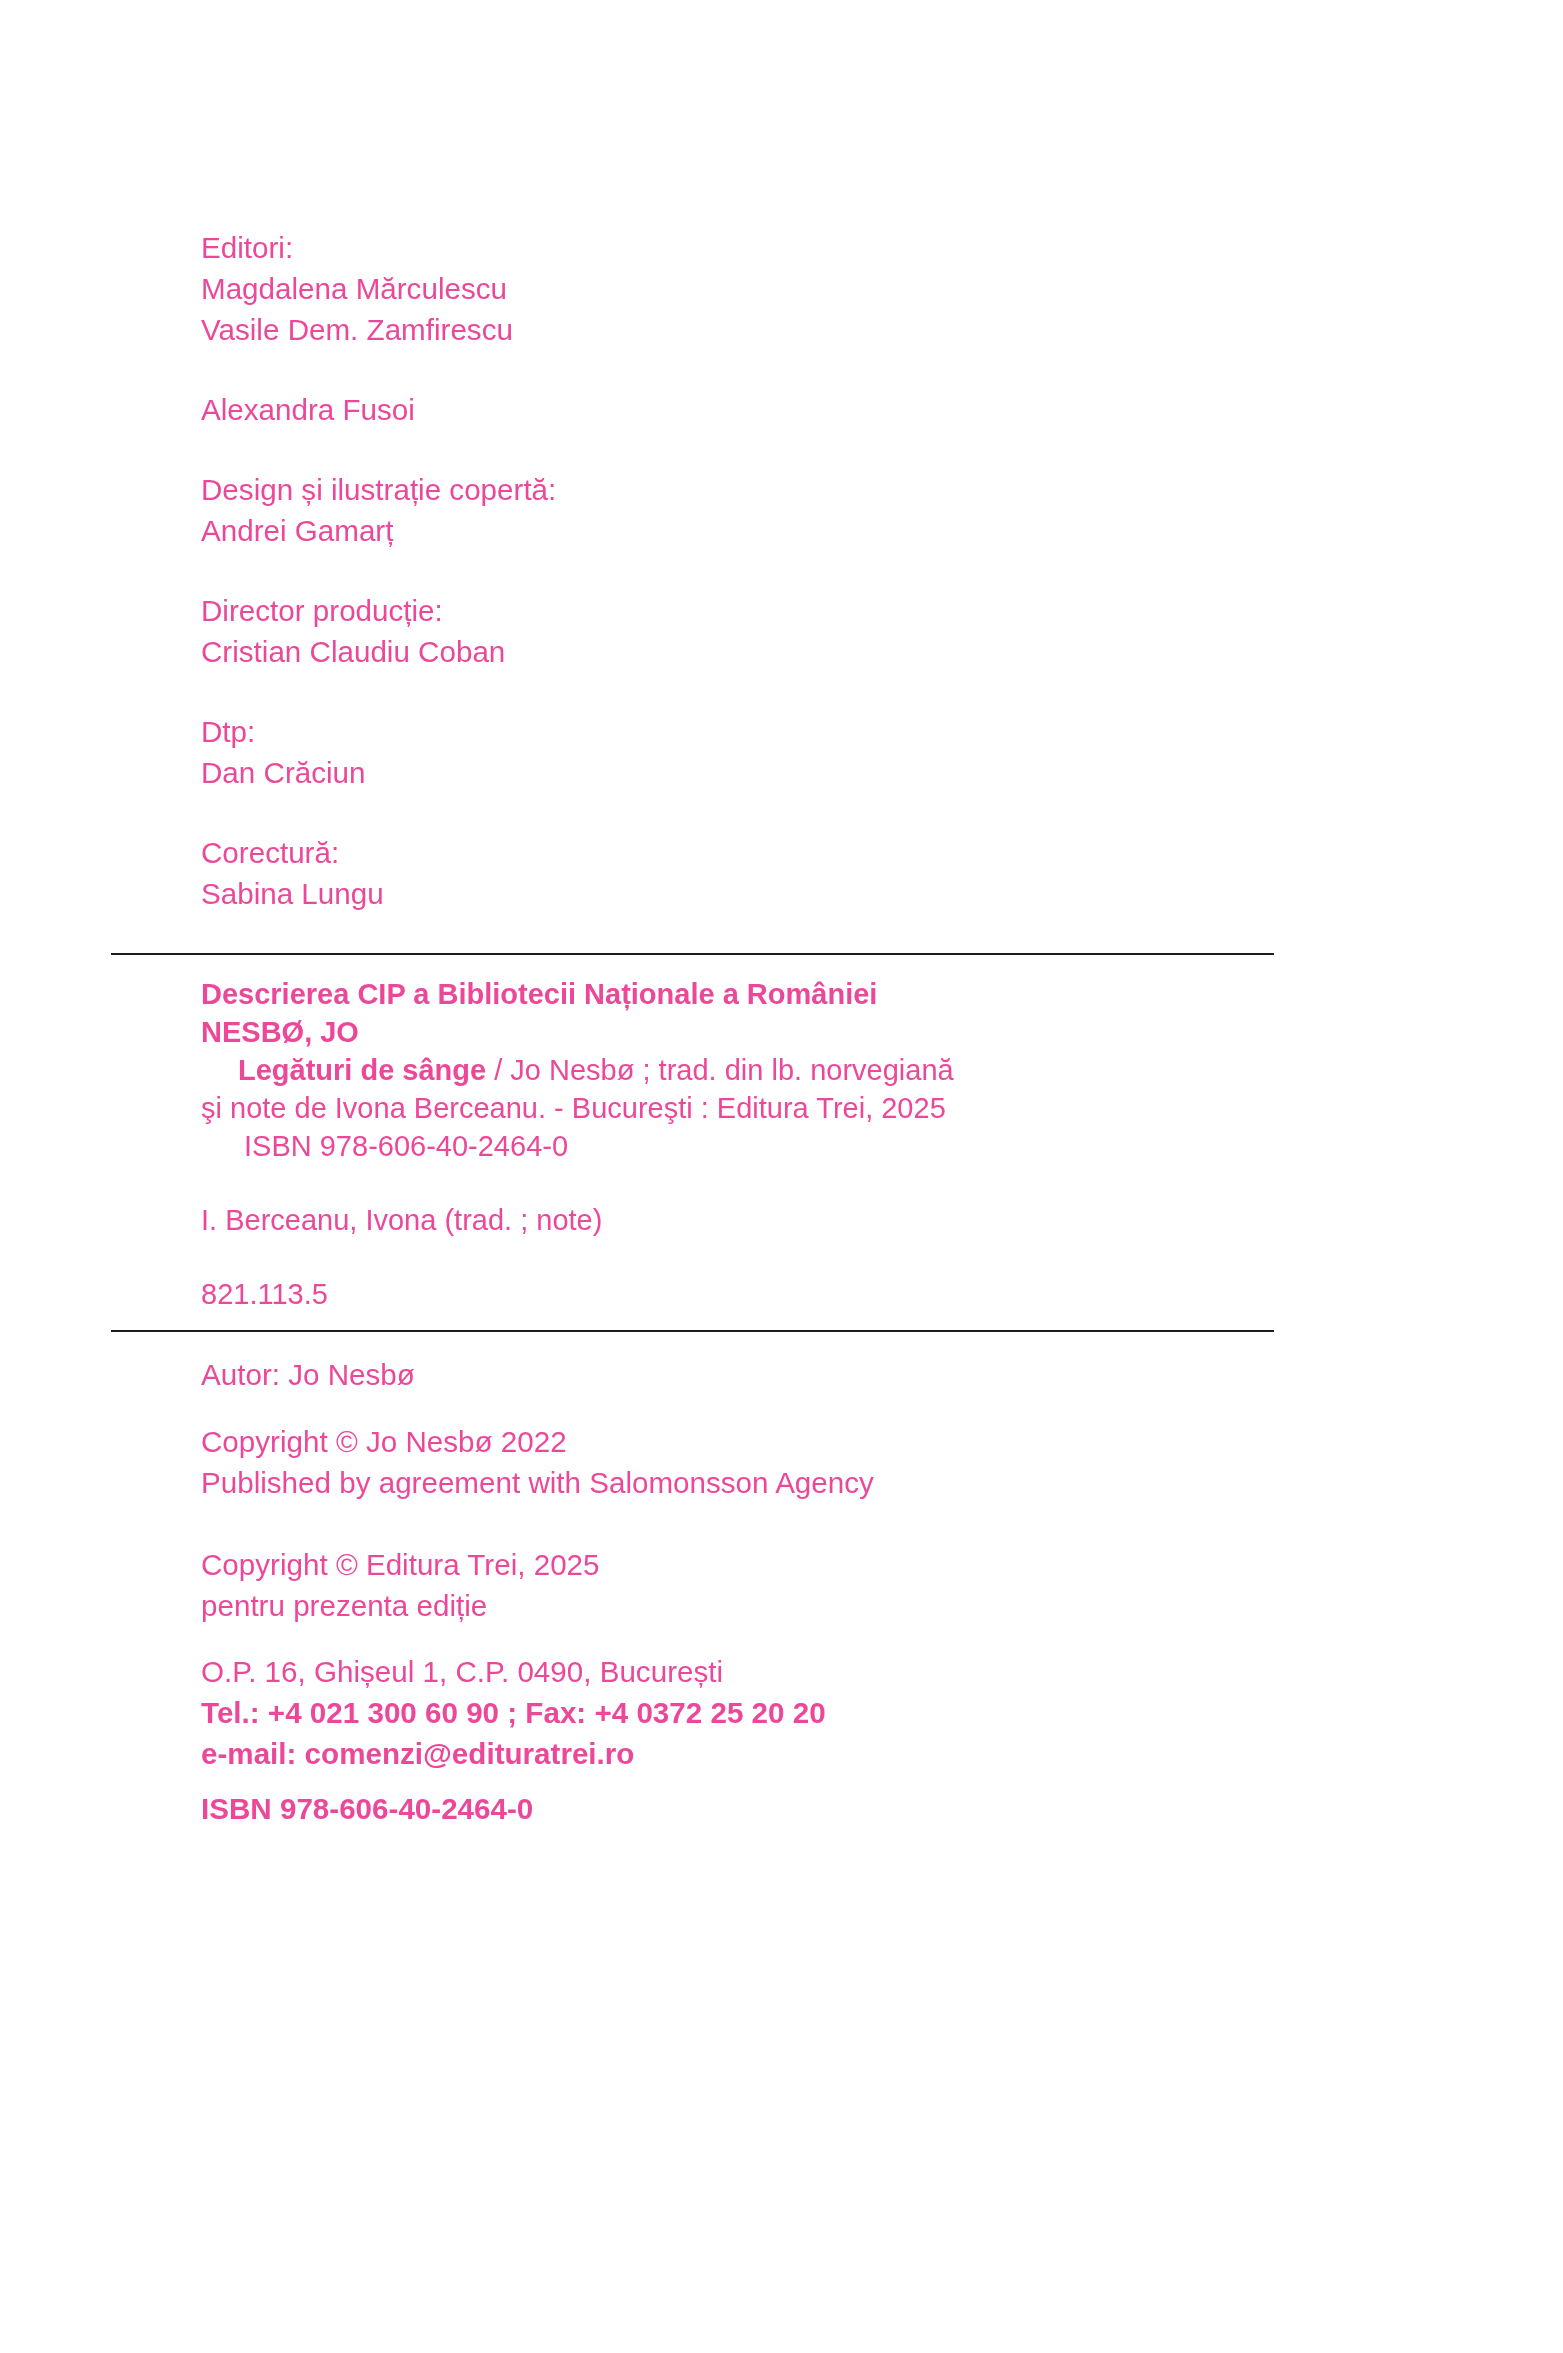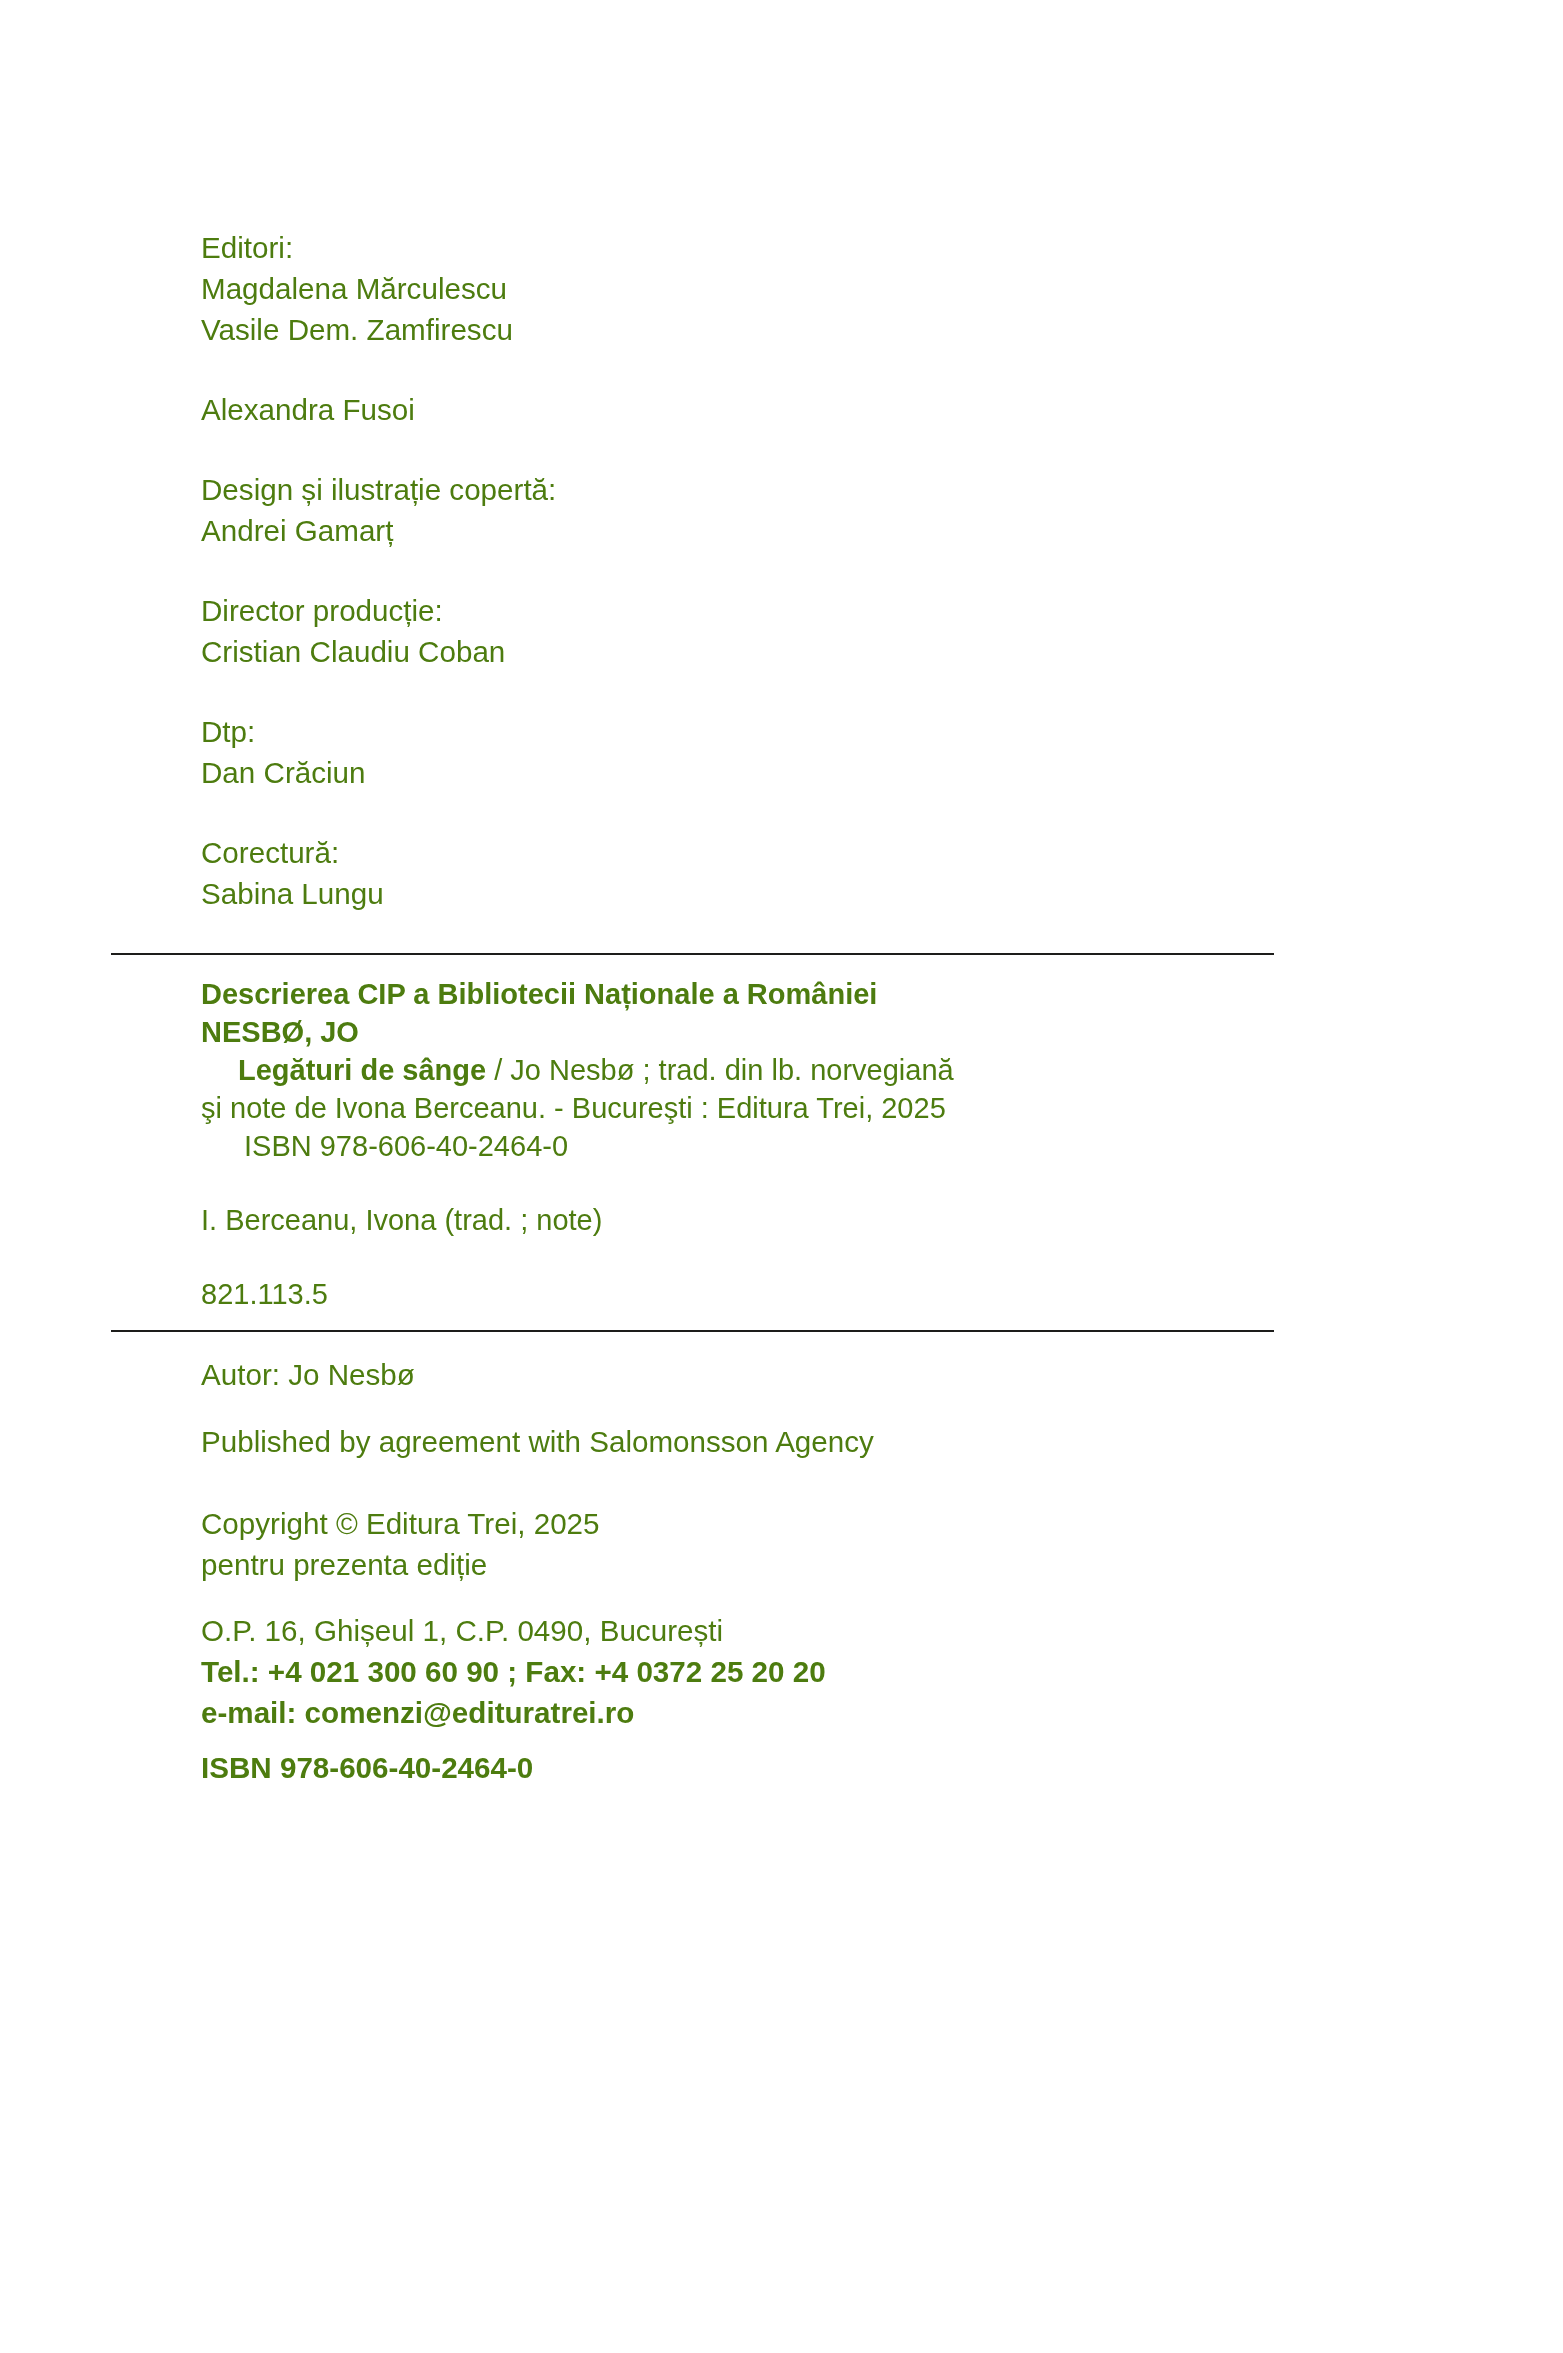--- a/index.html
+++ b/index.html
@@ -2,21 +2,21 @@
 <html><head>
 <meta charset="utf-8">
 <style>
   * { margin: 0; padding: 0; box-sizing: border-box; }
   html, body { background: #ffffff; }
   .page {
     position: relative;
     width: 1563px;
     height: 2353px;
     background: #ffffff;
-    color: #4d7c0f;
+    color: #ec4899;
     font-family: "Liberation Sans", sans-serif;
     overflow: hidden;
   }
   .content {
     position: absolute;
     left: 201px;
     top: 227px;
     width: 1221px;
     font-size: 29.6px;
     line-height: 41px;
@@ -92,20 +92,21 @@
       <div class="line gap-above">821.113.5</div>
     </div>
 
     <hr class="rule rule-bottom">
 
     <div class="pub-block">
       <div class="line">Autor: Jo Nesbø</div>
     </div>
 
     <div class="pub-block-wide">
+      <div class="line">Copyright © Jo Nesbø 2022</div>
       <div class="line">Published by agreement with Salomonsson Agency</div>
     </div>
 
     <div class="pub-block">
       <div class="line">Copyright © Editura Trei, 2025</div>
       <div class="line">pentru prezenta ediție</div>
     </div>
 
     <div>
       <div class="line">O.P. 16, Ghișeul 1, C.P. 0490, București</div>

